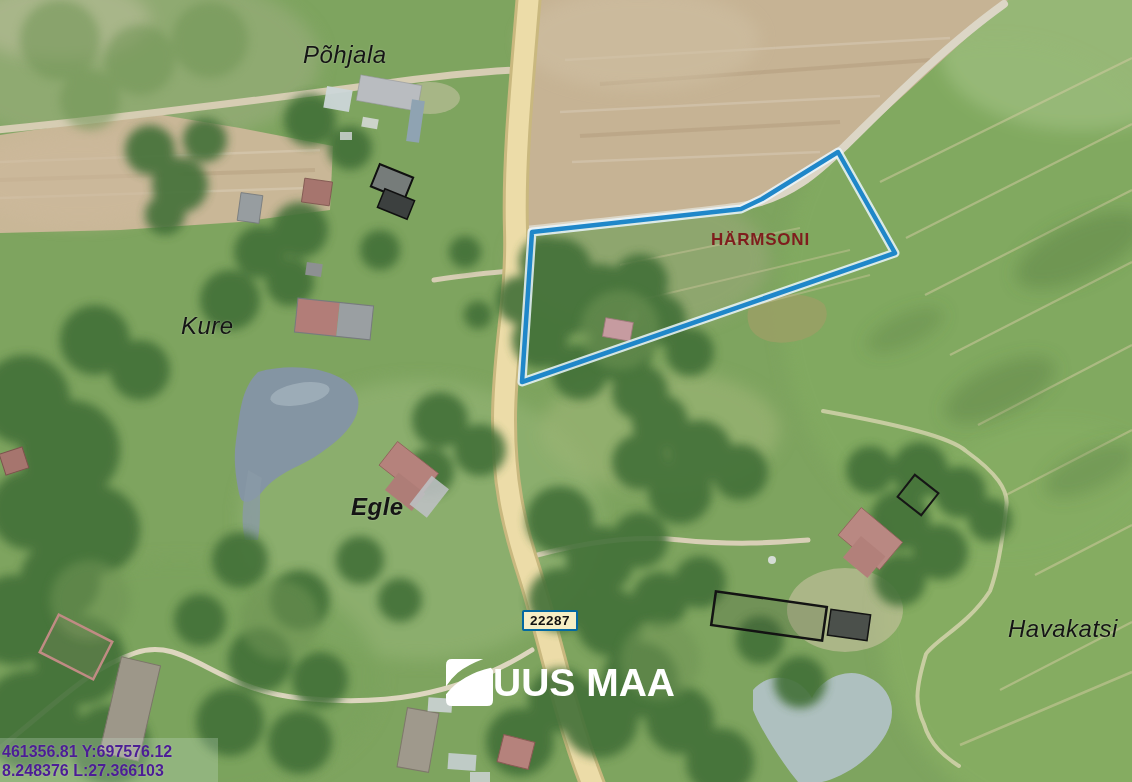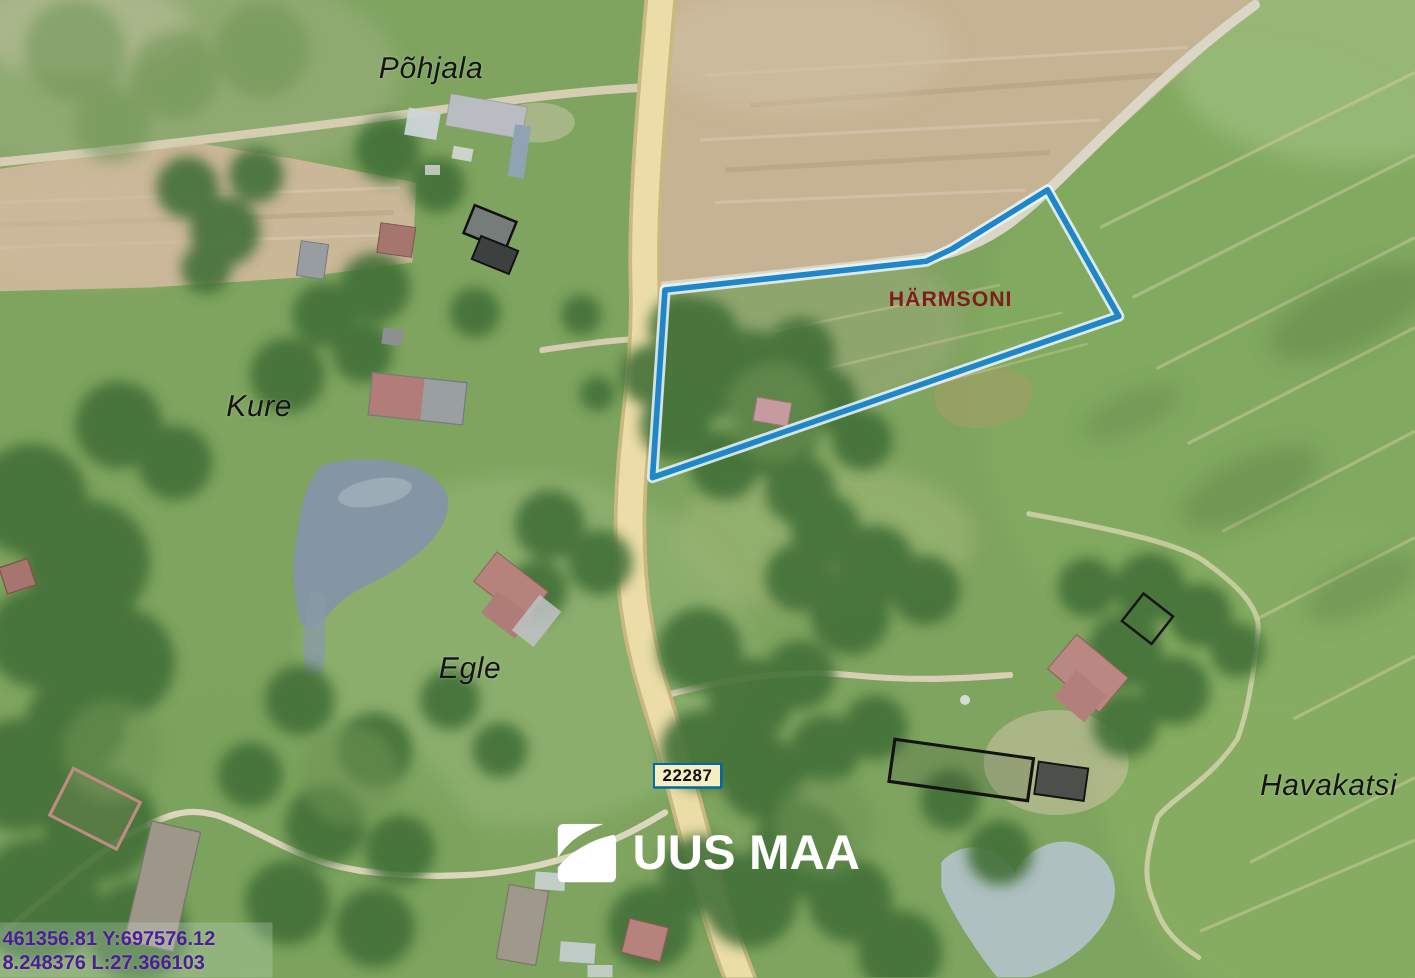--- a/index.html
+++ b/index.html
@@ -8,21 +8,21 @@
   #stage svg.map{position:absolute;left:0;top:0;}
   .place-label{position:absolute;font-style:italic;font-size:24px;color:#151515;
 ievement    white-space:nowrap;text-shadow:0 0 2px rgba(255,255,255,.35);}
   .place-label{letter-spacing:.5px;}
   .property-label{position:absolute;font-weight:bold;font-size:17px;letter-spacing:.8px;
     color:#7f1d1d;white-space:nowrap;}
   .road-badge{position:absolute;left:522px;top:610px;width:52px;height:17px;
     background:#f6eec5;border:2px solid #0369a1;border-radius:2px;
     display:flex;align-items:center;justify-content:center;
     font-size:13.5px;font-weight:bold;color:#111;letter-spacing:.5px;}
-  .logo{position:absolute;left:446px;top:659px;display:flex;align-items:center;gap:13px;}
+  .logo{position:absolute;left:446px;top:659px;display:flex;align-items:center;}
   .logo-text{color:#ffffff;font-size:39px;font-weight:800;letter-spacing:0px;
     white-space:nowrap;line-height:1;}
   .coords-band{position:absolute;left:0;top:738px;width:218px;height:44px;
     background:rgba(205,225,210,.28);}
   .coords{position:absolute;left:2px;top:742px;font-size:16px;font-weight:bold;
     color:#4c1d95;line-height:19px;white-space:nowrap;
     text-shadow:0 0 2px rgba(255,255,255,.25);}
 </style>
 </head>
 <body>
@@ -257,21 +257,21 @@
     </g>
 
     <g fill="none" stroke-linejoin="round">
       <polygon points="532,232 741,209 762,199 838,152 895,253 522,382" stroke="#eaf6fd" stroke-width="9" opacity=".85"></polygon>
       <polygon id="boundary-line" points="532,232 741,209 762,199 838,152 895,253 522,382" stroke="#1f87c9" stroke-width="4.5"></polygon>
     </g>
   </svg>
 
   <div class="place-label" style="left:303px;top:41px;">Põhjala</div>
   <div class="place-label" style="left:181px;top:312px;">Kure</div>
-  <div class="place-label" style="left:351px;top:521px;">Egle</div>
+  <div class="place-label" style="left:351px;top:493px;font-weight:bold;">Egle</div>
   <div class="place-label" style="left:1008px;top:615px;">Havakatsi</div>
 
   <div class="property-label" style="left:711px;top:230px;">HÄRMSONI</div>
 
   <div class="road-badge">22287</div>
 
   <div class="logo">
     <span style="display:block;width:47px;height:47px;">
       <svg width="47" height="47" viewBox="0 0 48 48">
         <path fill="#ffffff" d="M6,0 L38,0 Q22,6 12,14 Q5,20 0,28 L0,6 Q0,0 6,0 z"></path>

